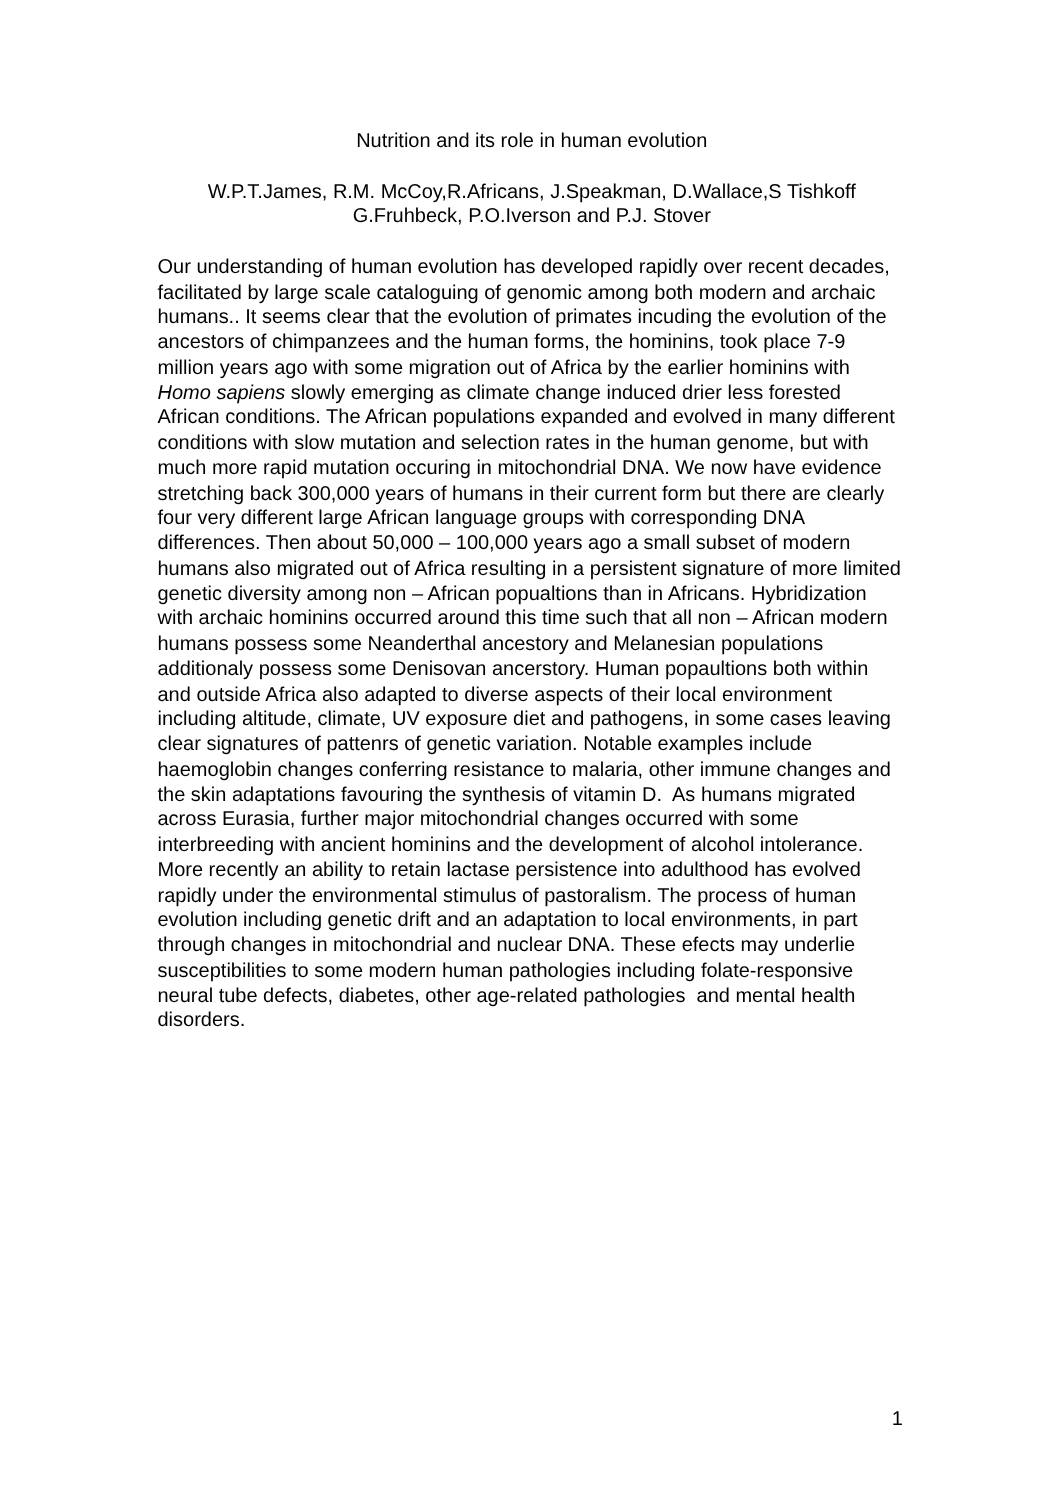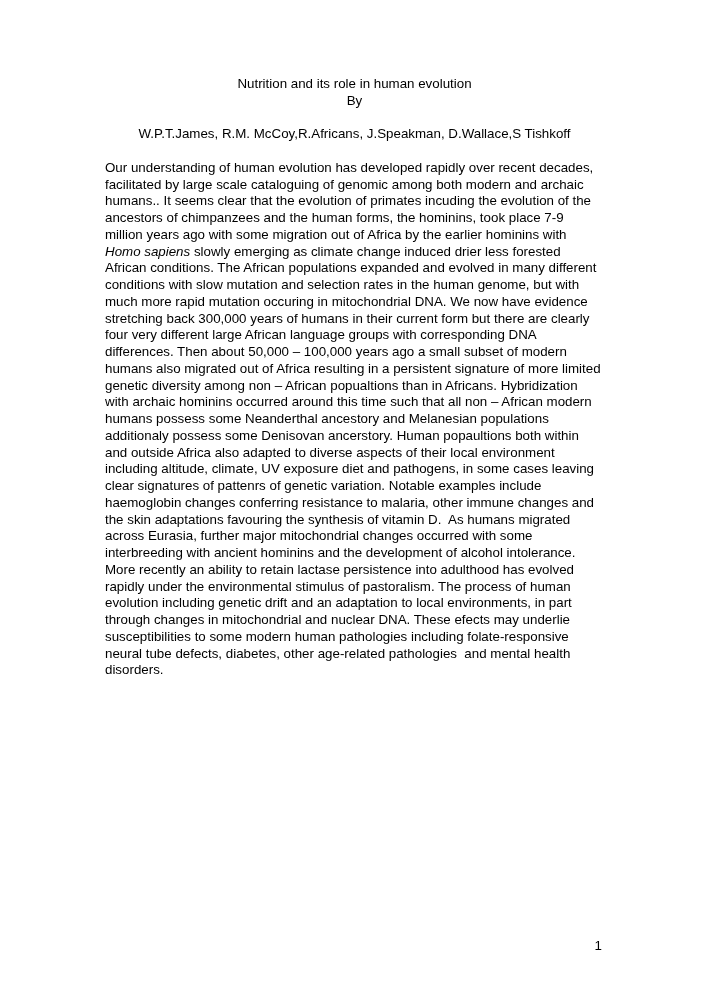--- a/index.html
+++ b/index.html
@@ -14,21 +14,21 @@
     background: #ffffff;
     font-family: "Liberation Sans", sans-serif;
     font-size: 13.33px;
     line-height: 16.75px;
     color: #000000;
     overflow: hidden;
   }
   .content {
     position: absolute;
     left: 105px;
-    top: 76px;
+    top: 86px;
     width: 499px;
   }
   .centered {
     text-align: center;
   }
   .spacer {
     height: 16.75px;
   }
   .abstract-paragraph {
     margin: 0;
@@ -44,25 +44,25 @@
   em {
   }
 </style>
 </head>
 <body>
 
 <div class="page">
   <div class="content">
 
     <div class="centered">Nutrition and its role in human evolution</div>
-    <div class="centered">By</div>
 
     <div class="spacer"></div>
 
     <div class="centered">W.P.T.James, R.M. McCoy,R.Africans, J.Speakman, D.Wallace,S Tishkoff</div>
+    <div class="centered">G.Fruhbeck, P.O.Iverson and P.J. Stover</div>
 
     <div class="spacer"></div>
 
 
     <p class="abstract-paragraph"><span>Our understanding of human evolution has developed rapidly over recent decades, facilitated by large scale cataloguing of genomic among both modern and archaic humans.. It seems clear that the evolution of primates incuding the evolution of the ancestors of chimpanzees and the human forms, the hominins, took place 7-9 million years ago with some migration out of Africa by the earlier hominins with </span><em>Homo sapiens</em><span> slowly emerging as climate change induced drier less forested African conditions. The African populations expanded and evolved in many different conditions with slow mutation and selection rates in the human genome, but with much more rapid mutation occuring in mitochondrial DNA. We now have evidence stretching back 300,000 years of humans in their current form but there are clearly four very different large African language groups with corresponding DNA differences. Then about 50,000 – 100,000 years ago a small subset of modern humans also migrated out of Africa resulting in a persistent signature of more limited genetic diversity among non – African popualtions than in Africans. Hybridization with archaic hominins occurred around this time such that all non – African modern humans possess some Neanderthal ancestory and Melanesian populations additionaly possess some Denisovan ancerstory. Human popaultions both within and outside Africa also adapted to diverse aspects of their local environment including altitude, climate, UV exposure diet and pathogens, in some cases leaving clear signatures of pattenrs of genetic variation. Notable examples include haemoglobin changes conferring resistance to malaria, other immune changes and the skin adaptations favouring the synthesis of vitamin D.  As humans migrated across Eurasia, further major mitochondrial changes occurred with some interbreeding with ancient hominins and the development of alcohol intolerance. More recently an ability to retain lactase persistence into adulthood has evolved rapidly under the environmental stimulus of pastoralism. The process of human evolution including genetic drift and an adaptation to local environments, in part through changes in mitochondrial and nuclear DNA. These efects may underlie susceptibilities to some modern human pathologies including folate-responsive neural tube defects, diabetes, other age-related pathologies  and mental health disorders.</span></p>
 
   </div>
 
   <div class="page-number">1</div>
 </div>

